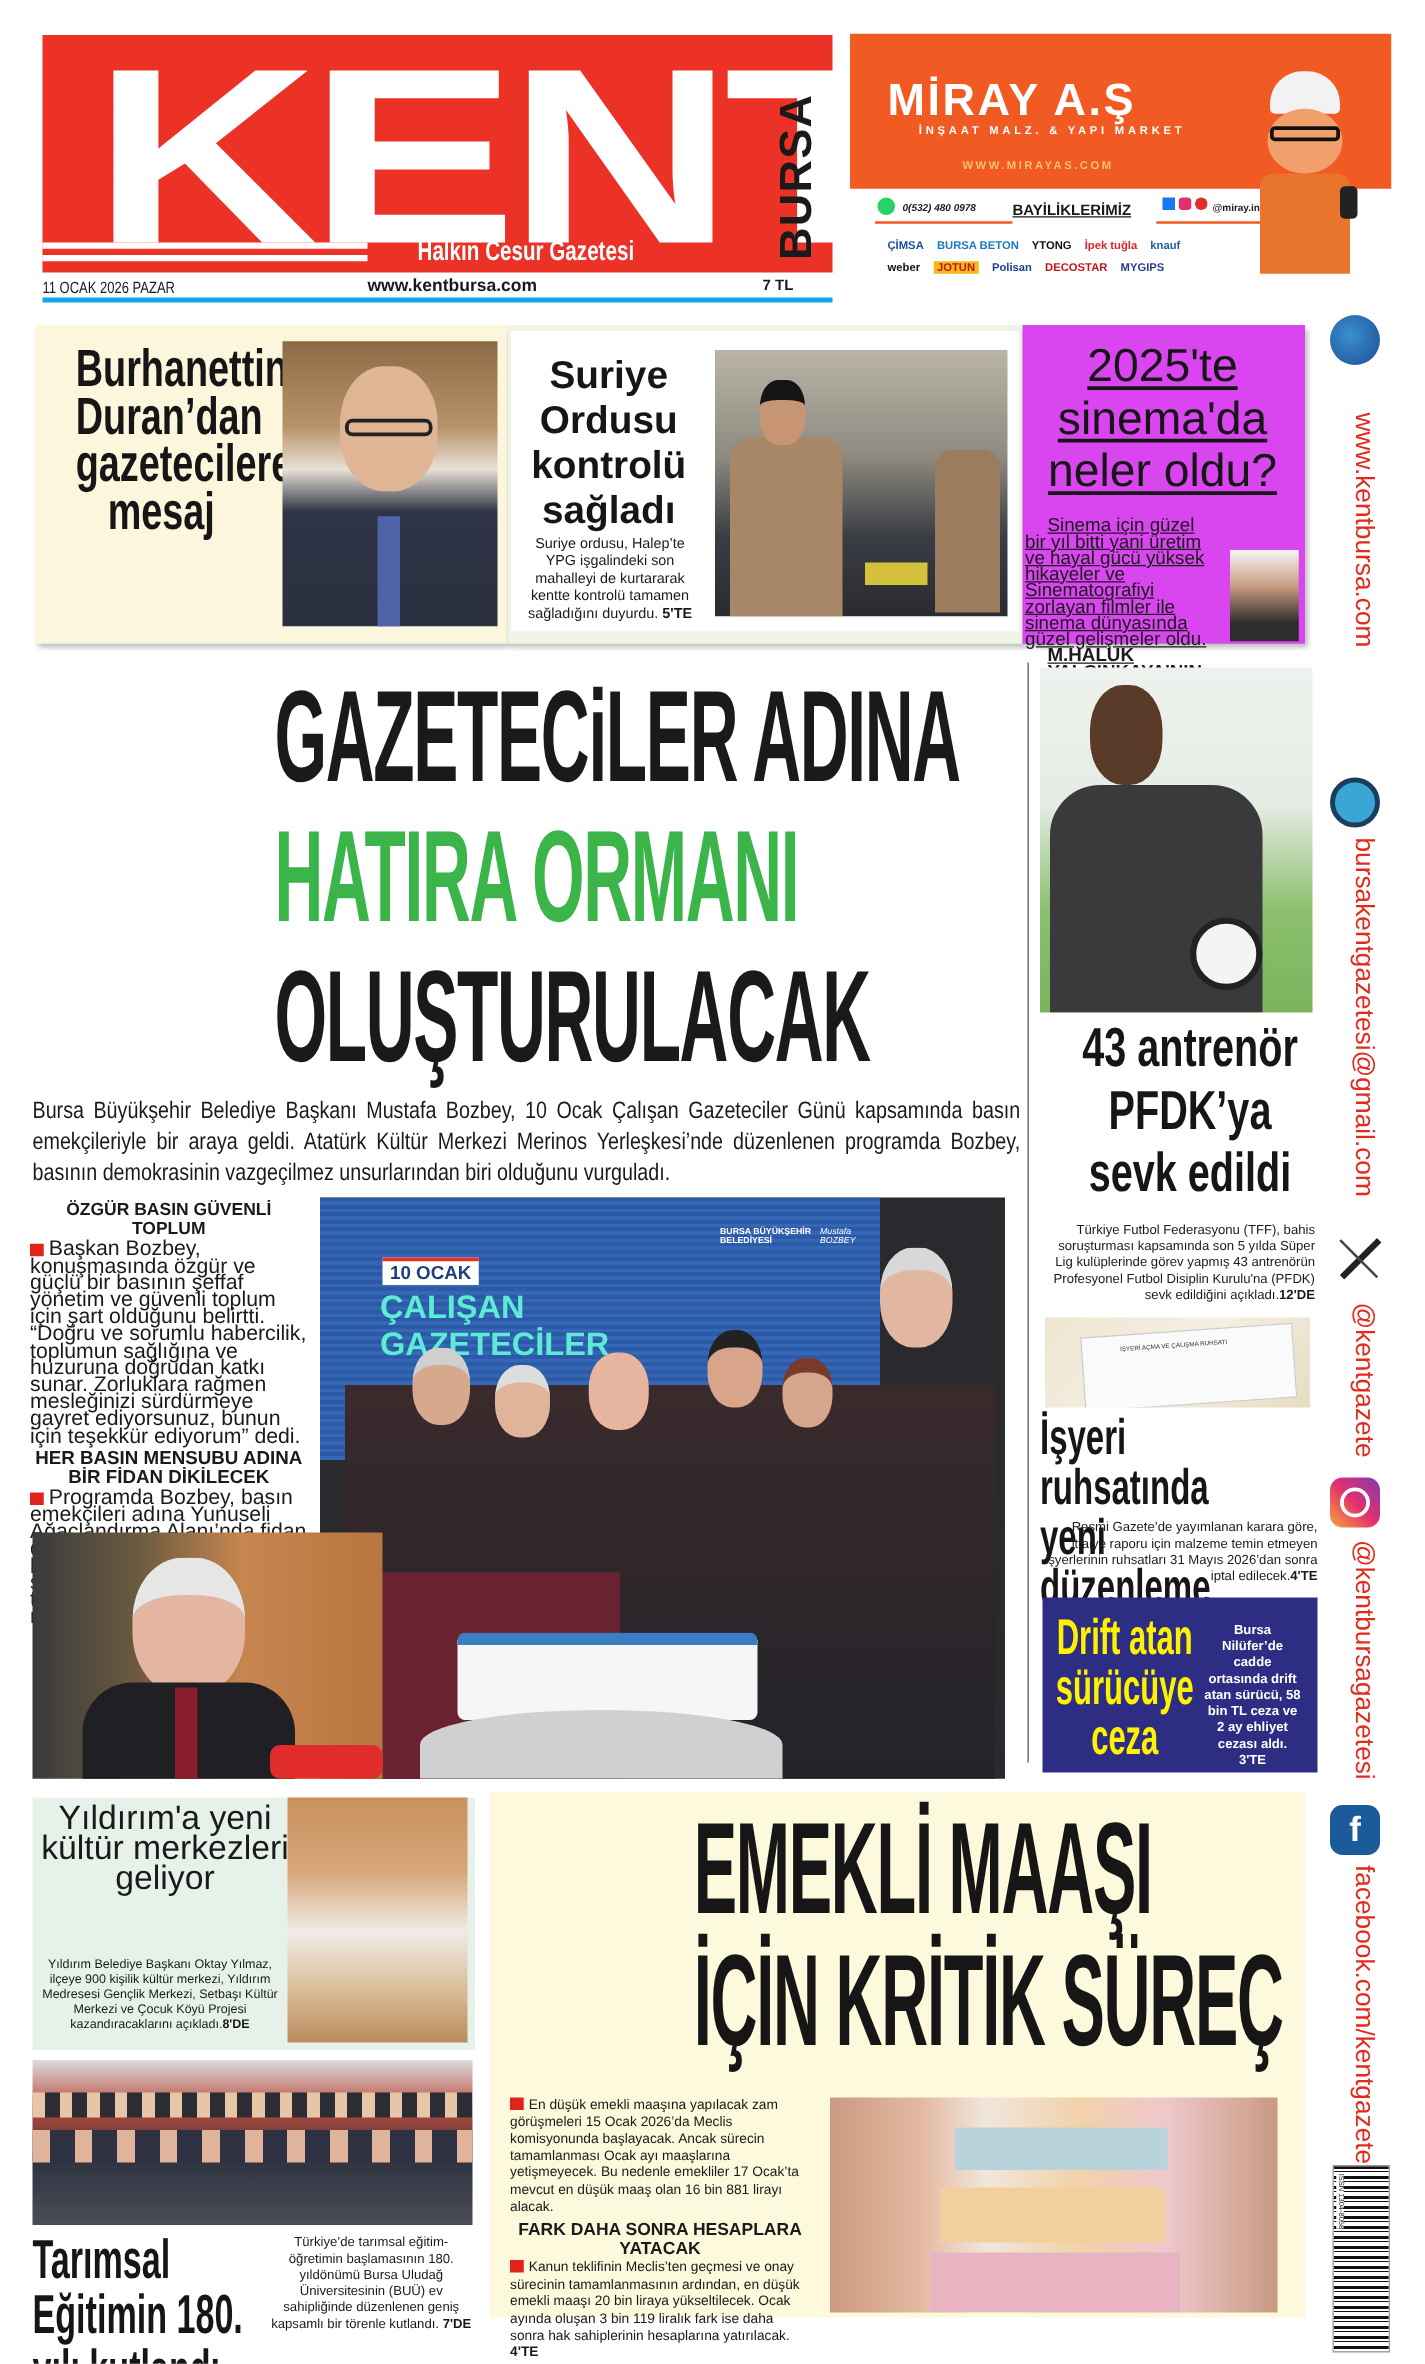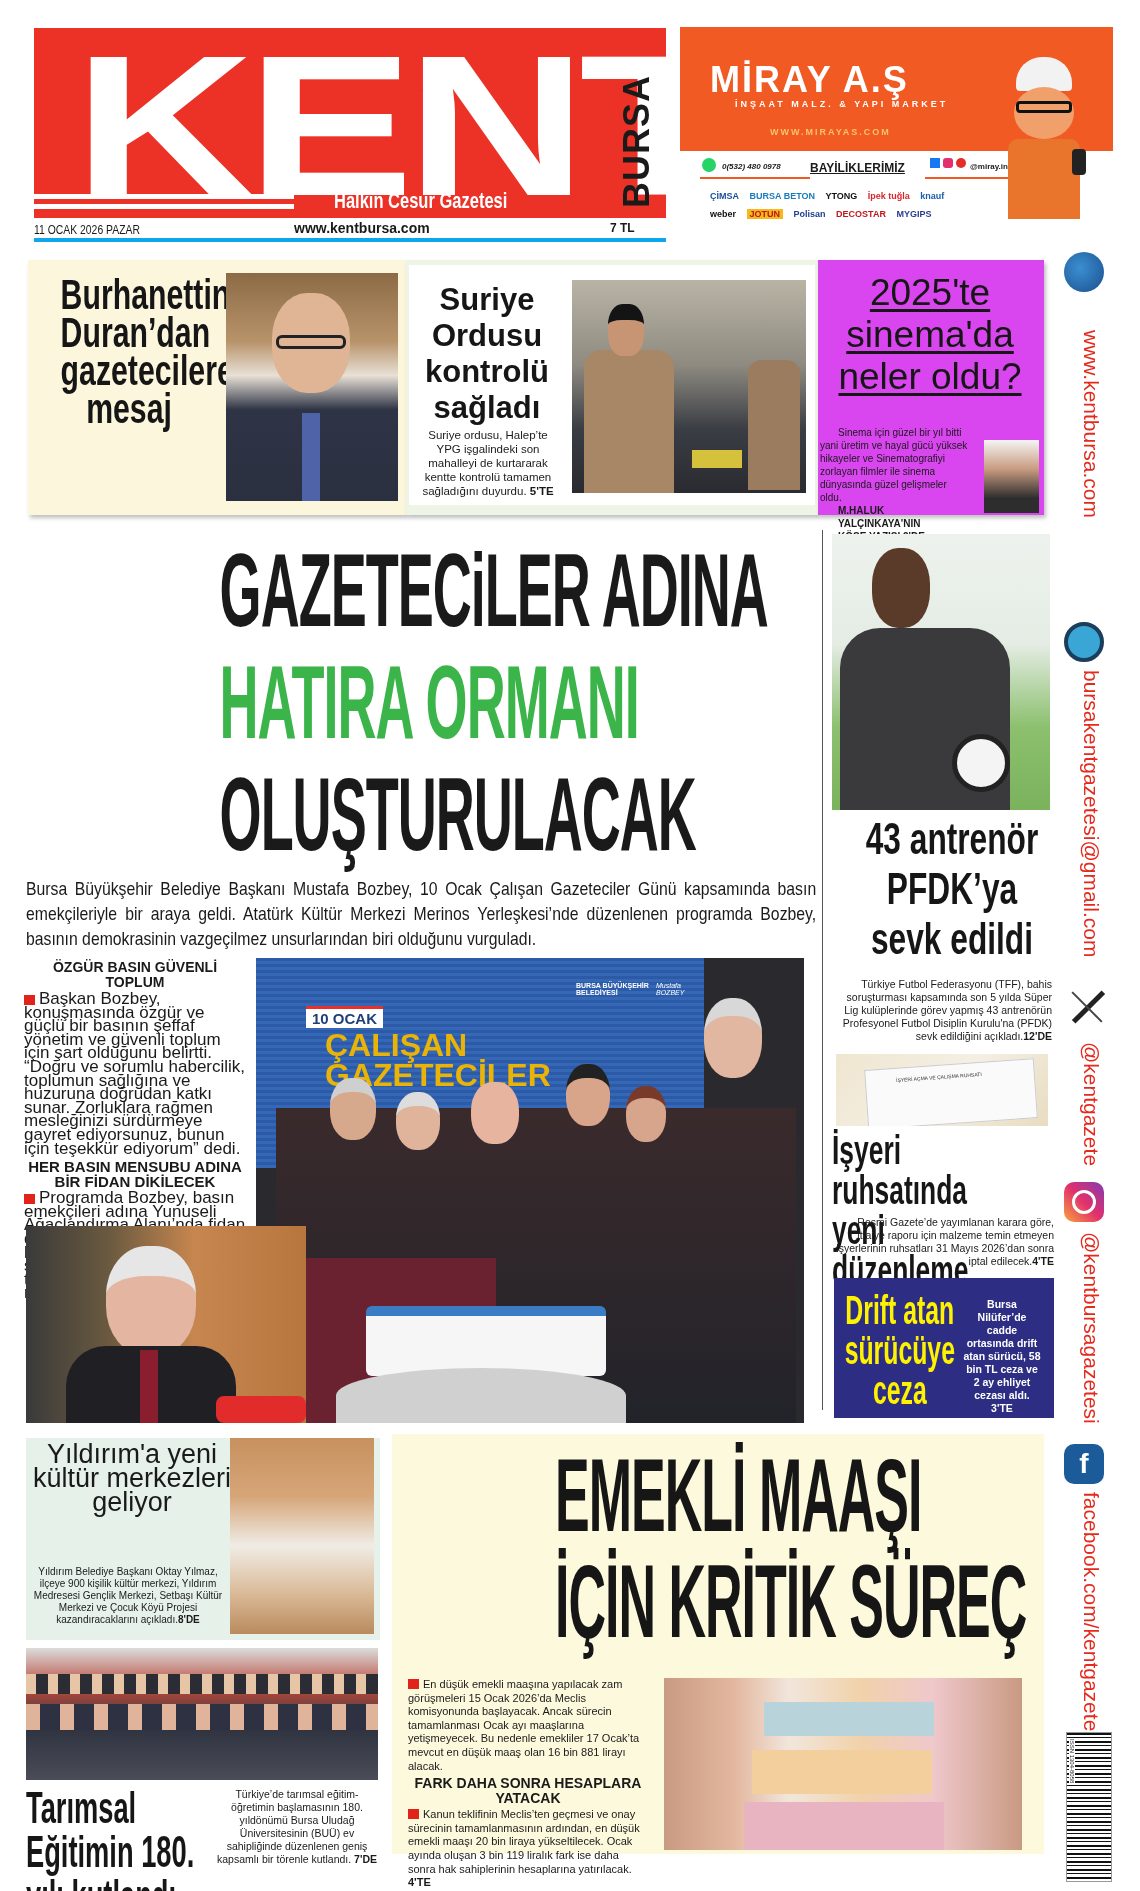--- a/index.html
+++ b/index.html
@@ -124,21 +124,21 @@
   <div class="abs photo" style="left:166px;top:20px;width:234px;height:213px;background:linear-gradient(180deg,#b9b4a5 0%,#8e8a80 40%,#3a3d44 70%,#2a2b30 100%);">
     <div style="position:absolute;left:12px;top:70px;width:90px;height:143px;background:#a88766;border-radius:18px 18px 0 0;"></div>
     <div style="position:absolute;left:36px;top:24px;width:36px;height:52px;background:#c89574;border-radius:40%;border-top:16px solid #141414;"></div>
     <div style="position:absolute;left:176px;top:80px;width:52px;height:130px;background:#9b7c5f;border-radius:14px 14px 0 0;"></div>
     <div style="position:absolute;left:120px;top:170px;width:50px;height:18px;background:#d6c13c;"></div>
   </div>
 </div>
 
 <div class="abs topbox" id="box3">
   <div class="box-h" style="left:6px;top:12px;width:212px;font-size:37px;line-height:42px;font-weight:400;text-decoration:underline;text-underline-offset:4px;">2025'te sinema'da neler oldu?</div>
-  <div class="abs" style="left:2px;top:166px;width:220px;font-size:10px;line-height:13px;">
+  <div class="abs" style="left:2px;top:154px;width:220px;font-size:15px;line-height:13px;text-decoration:underline;">
     <span style="display:block;width:150px;text-indent:18px;">Sinema için güzel bir yıl bitti yani üretim ve hayal gücü yüksek hikayeler ve Sinematografiyi zorlayan filmler ile sinema dünyasında güzel gelişmeler oldu.</span>
     <b style="display:block;width:120px;padding-left:18px;">M.HALUK YALÇINKAYA'NIN KÖŞE YAZISI 2'DE</b>
   </div>
   <div class="abs photo" style="left:166px;top:180px;width:55px;height:73px;background:linear-gradient(180deg,#f5f5f5 0%,#c89b80 40%,#2d2d2d 80%);"></div>
 </div>
 
 <div class="abs hl" style="top:536px;color:#1a1a1a;">GAZETECiLER ADINA</div>
 <div class="abs hl" style="top:648px;color:#3bb44a;">HATIRA ORMANI</div>
 <div class="abs hl" style="top:760px;color:#1a1a1a;">OLUŞTURULACAK</div>
 <div class="abs" id="lead">Bursa Büyükşehir Belediye Başkanı Mustafa Bozbey, 10 Ocak Çalışan Gazeteciler Günü kapsamında basın emekçileriyle bir araya geldi. Atatürk Kültür Merkezi Merinos Yerleşkesi’nde düzenlenen programda Bozbey, basının demokrasinin vazgeçilmez unsurlarından biri olduğunu vurguladı.</div>
@@ -148,21 +148,21 @@
 <div class="abs" style="left:24px;top:960px;width:222px;">
   <div class="sub-h">ÖZGÜR BASIN GÜVENLİ TOPLUM</div>
   <div class="body-t" style="margin-top:2px;"><span class="bullet"></span><span>Başkan Bozbey, konuşmasında özgür ve güçlü bir basının şeffaf yönetim ve güvenli toplum için şart olduğunu belirtti. “Doğru ve sorumlu habercilik, toplumun sağlığına ve huzuruna doğrudan katkı sunar. Zorluklara rağmen mesleğinizi sürdürmeye gayret ediyorsunuz, bunun için teşekkür ediyorum” dedi.</span></div>
   <div class="sub-h" style="margin-top:4px;font-size:15px;">HER BASIN MENSUBU ADINA BİR FİDAN DİKİLECEK</div>
   <div class="body-t" style="margin-top:2px;"><span class="bullet"></span><span>Programda Bozbey, basın emekçileri adına Yunuseli Ağaçlandırma Alanı’nda fidan dikileceğini duyurdu. Ayrıca konuşmasında, basın şehitlerini rahmetle anarken, tutuklu gazetecilere destek mesajı verdi.</span> <span class="ref">8'DE</span></div>
 </div>
 
 <div class="abs photo" style="left:256px;top:958px;width:548px;height:465px;background:#2a2a2e;">
   <div style="position:absolute;left:0;top:0;width:448px;height:210px;background:repeating-linear-gradient(180deg,#2d5aa6 0px,#2d5aa6 3px,#3467b6 3px,#3467b6 6px);"></div>
   <div style="position:absolute;left:50px;top:48px;background:#fff;color:#1f3f7a;font-weight:900;font-size:15px;padding:1px 6px;border-top:3px solid #e5312b;">10 OCAK</div>
-  <div style="position:absolute;left:48px;top:72px;color:#eab308;font-weight:900;font-size:32px;line-height:30px;margin-left:21px;">
+  <div style="position:absolute;left:48px;top:72px;color:#5eead4;font-weight:900;font-size:26px;line-height:30px;">
     <span>ÇALIŞAN</span><br><span>GAZETECİLER</span>
   </div>
   <div style="position:absolute;left:320px;top:24px;color:#fff;font-size:7px;font-weight:700;width:80px;">BURSA BÜYÜKŞEHİR BELEDİYESİ</div>
   <div style="position:absolute;left:400px;top:24px;color:#fff;font-size:7px;font-style:italic;width:40px;">Mustafa BOZBEY</div>
   <div style="position:absolute;left:20px;top:150px;width:520px;height:315px;background:linear-gradient(180deg,#3a2a2c 0%,#22232a 100%);"></div>
   <div style="position:absolute;left:74px;top:120px;width:46px;height:62px;background:#d6a98d;border-radius:45%;border-top:14px solid #cfcfcf;"></div>
   <div style="position:absolute;left:140px;top:134px;width:44px;height:58px;background:#e0b39b;border-radius:45%;border-top:14px solid #ddd;"></div>
   <div style="position:absolute;left:215px;top:124px;width:48px;height:62px;background:#e6b49f;border-radius:45%;"></div>
   <div style="position:absolute;left:310px;top:106px;width:44px;height:62px;background:#d9a58a;border-radius:45%;border-top:14px solid #222;"></div>
   <div style="position:absolute;left:370px;top:128px;width:40px;height:56px;background:#d7a48c;border-radius:45%;border-top:12px solid #7a3a2a;"></div>

